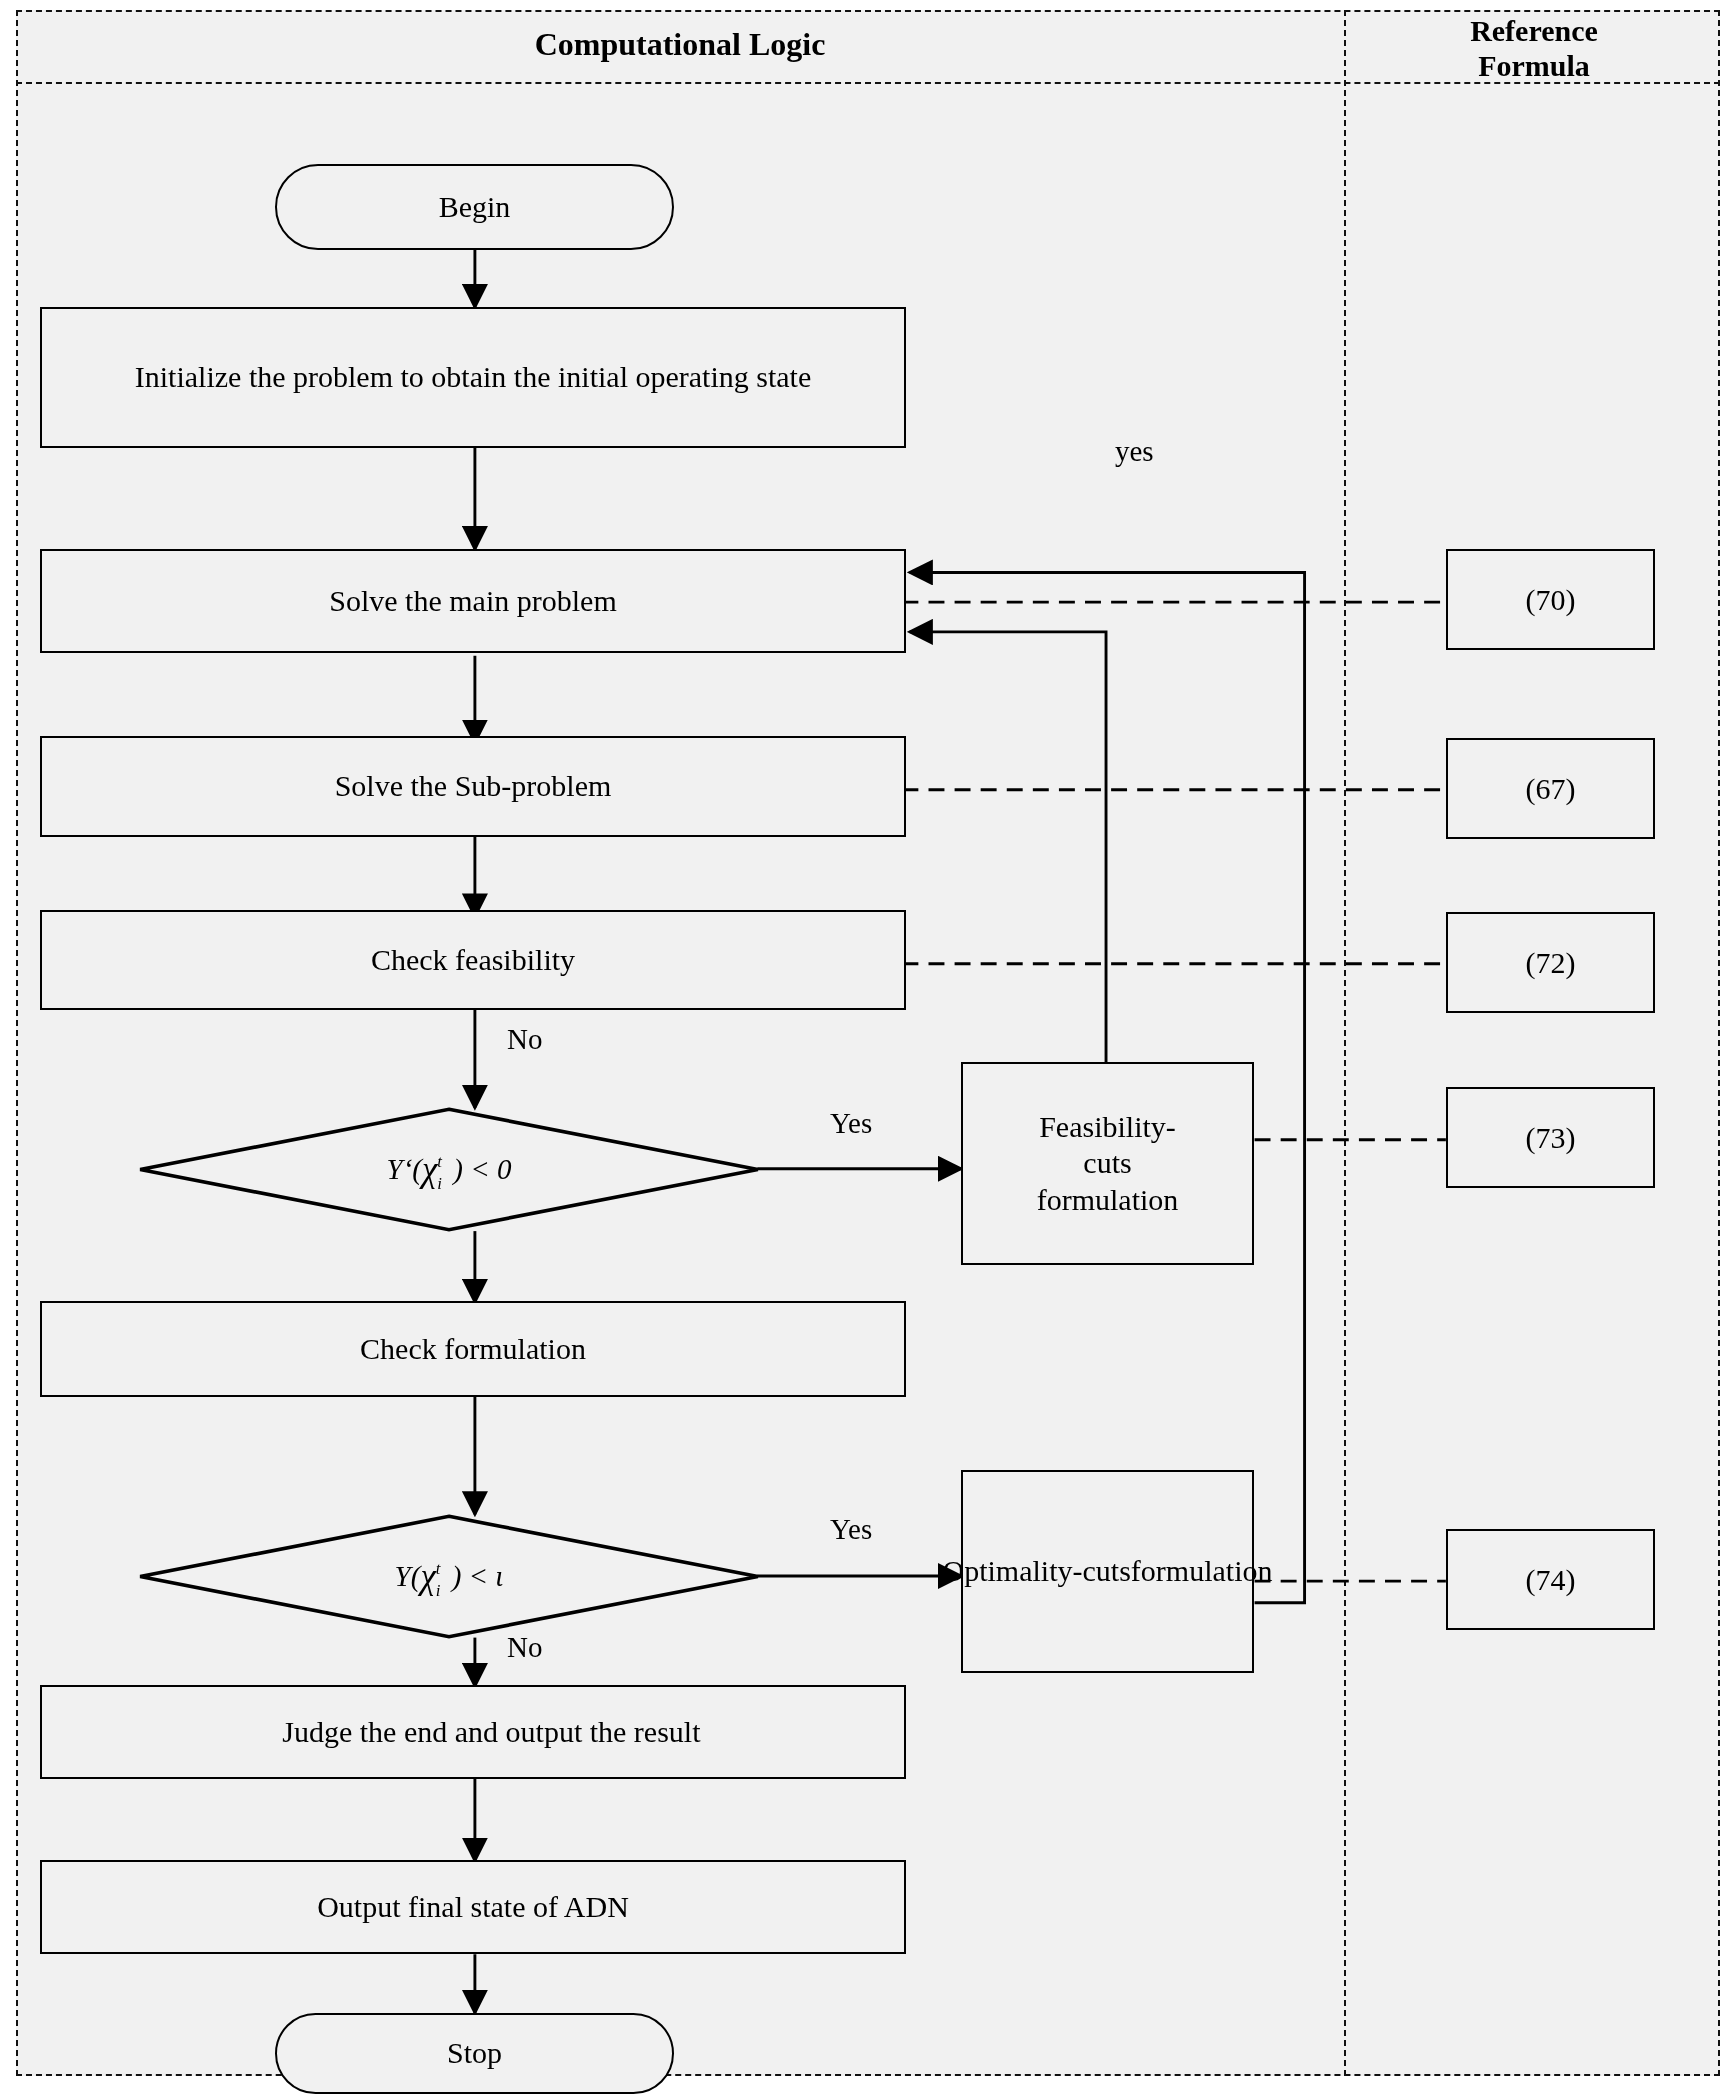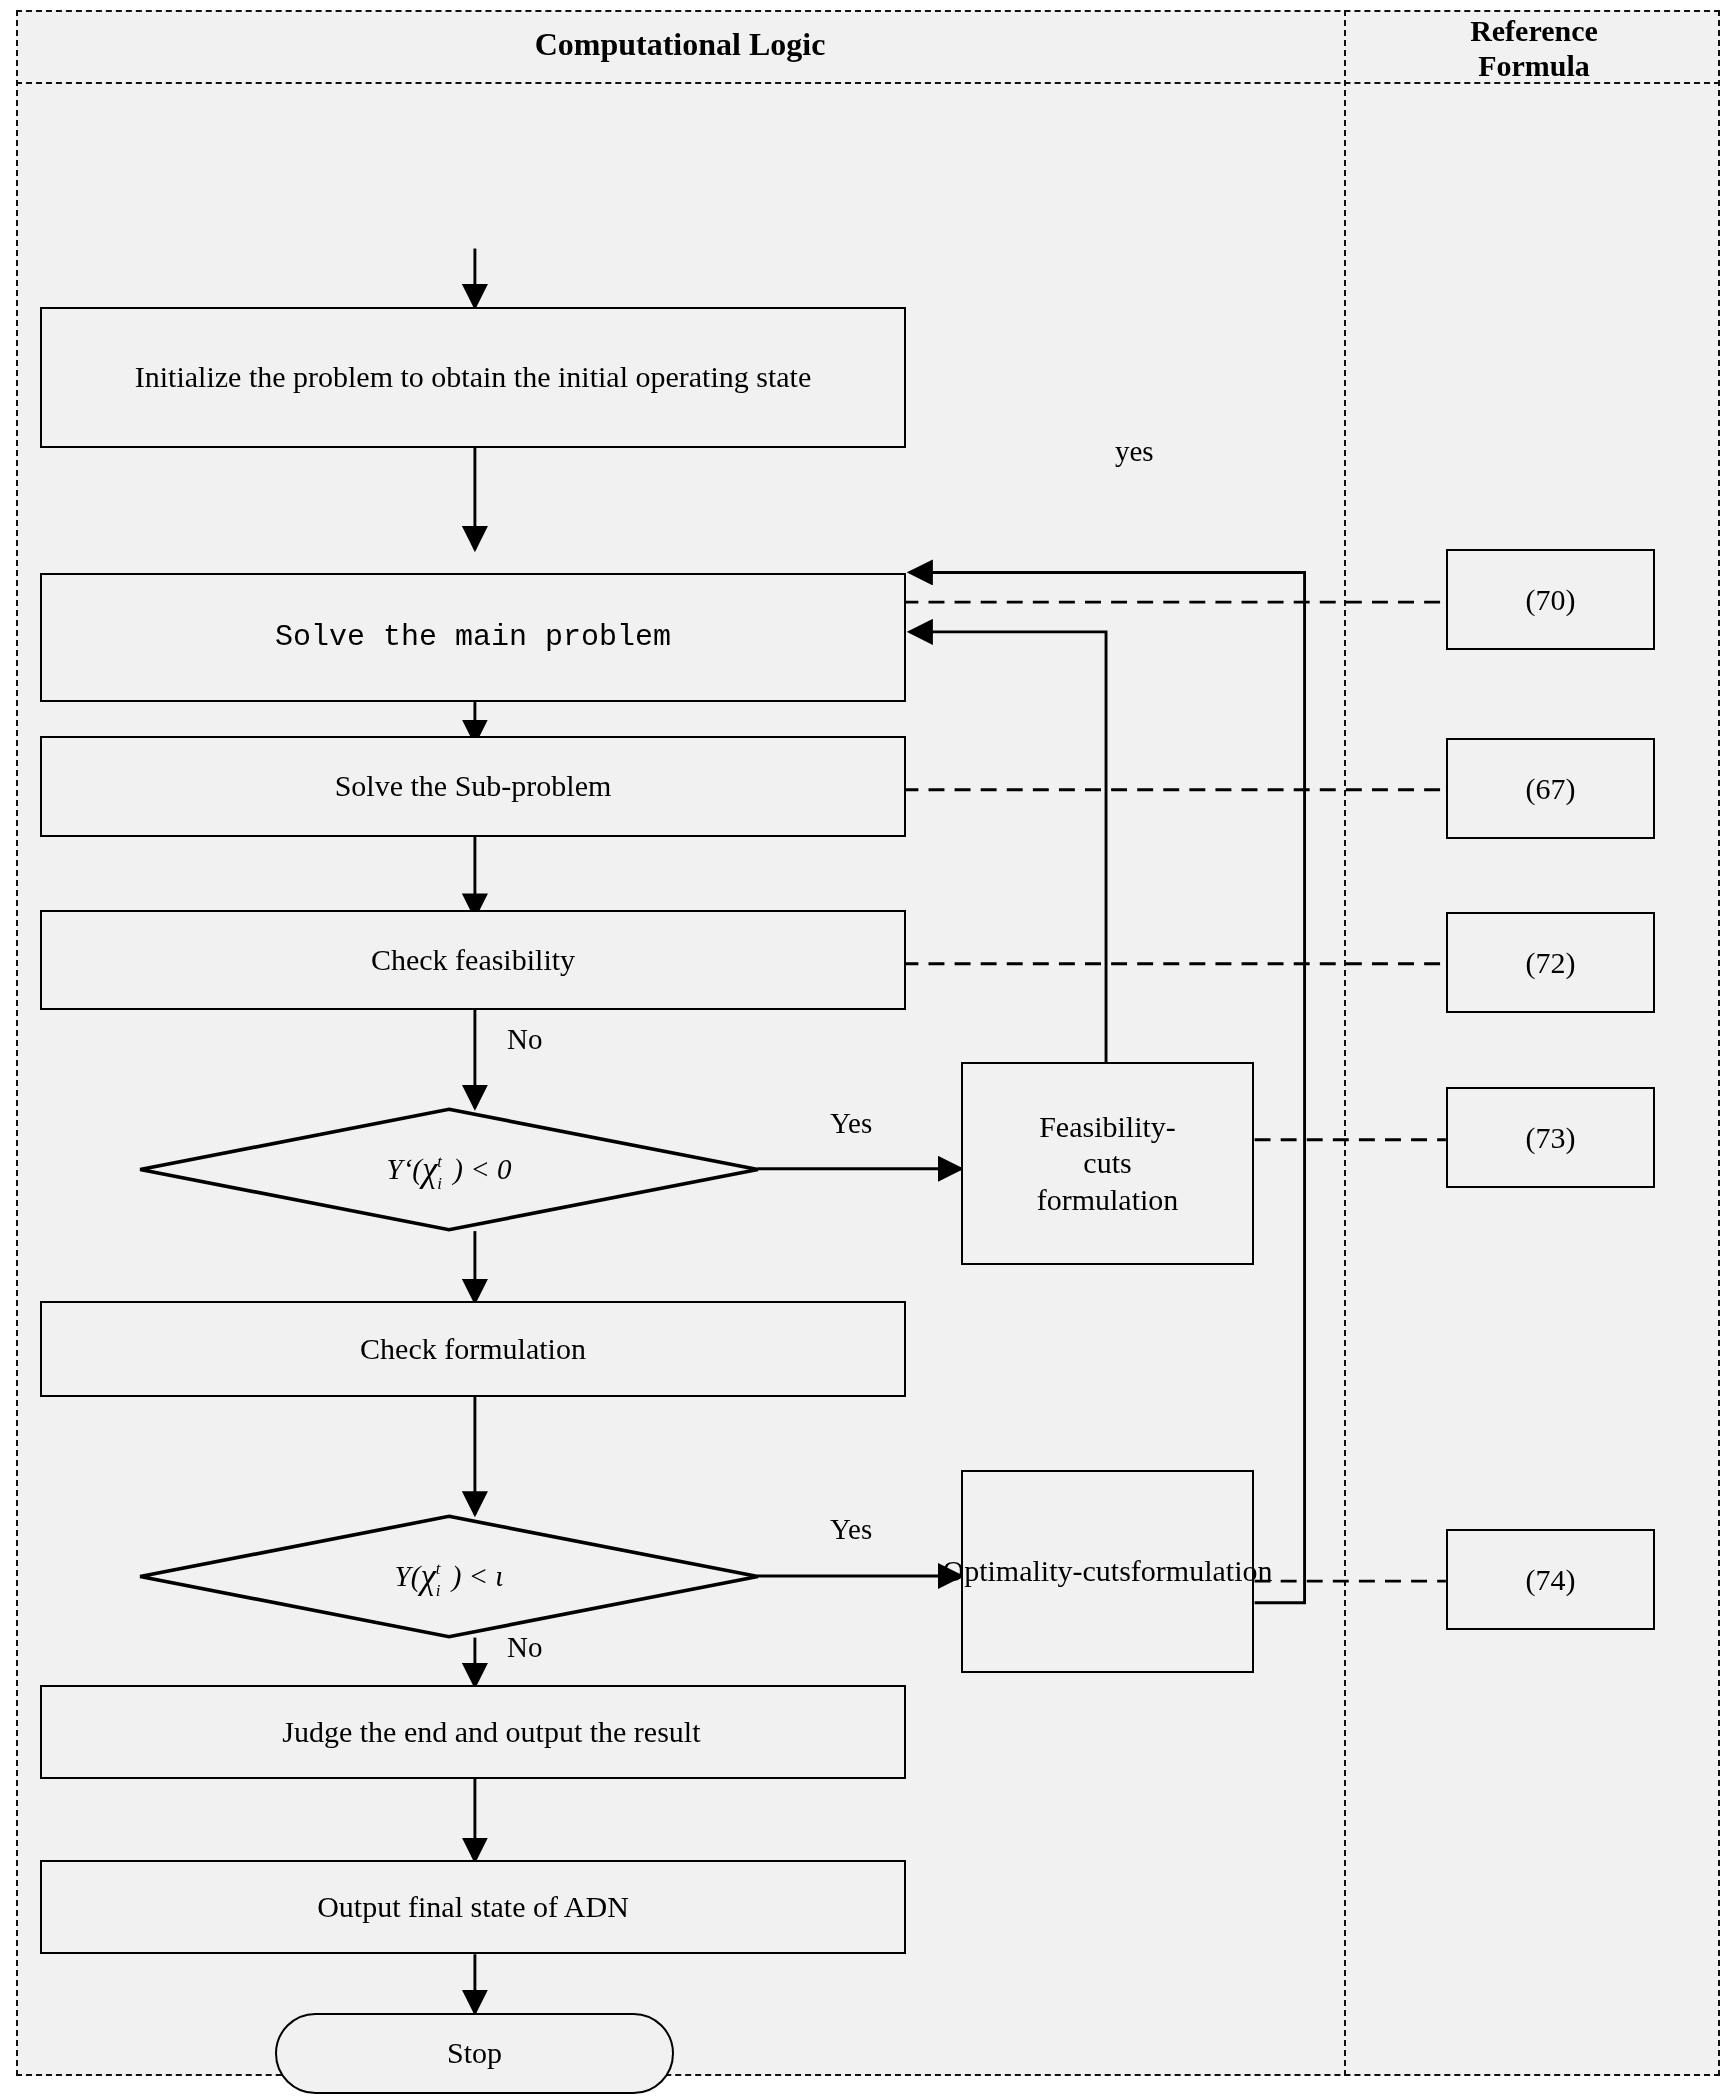--- a/index.html
+++ b/index.html
@@ -117,24 +117,25 @@
 
     <g stroke="#000" stroke-width="4" fill="none" stroke-dasharray="22 14">
       <line x1="1245" y1="831" x2="1995" y2="831"></line>
       <line x1="1245" y1="1090" x2="1995" y2="1090"></line>
       <line x1="1245" y1="1330" x2="1995" y2="1330"></line>
       <line x1="1731" y1="1573" x2="1995" y2="1573"></line>
       <line x1="1731" y1="2182" x2="1995" y2="2182"></line>
     </g>
   </svg>
 
+  <div class="node term" style="left:275px;top:164px;width:399px;height:86px;">Begin</div>
 
   <div class="node" style="left:40px;top:307px;width:866px;height:141px;">Initialize the problem to obtain the initial operating state</div>
 
-  <div class="node" style="left:40px;top:573px;width:866px;height:129px;font-family:Liberation Mono, monospace;">Solve the main problem</div>
+  <div class="node" style="left:40px;top:549px;width:866px;height:104px;">Solve the main problem</div>
 
   <div class="node" style="left:40px;top:736px;width:866px;height:101px;">Solve the Sub-problem</div>
 
   <div class="node" style="left:40px;top:910px;width:866px;height:100px;">Check feasibility</div>
 
   <div class="dia-wrap" style="left:138px;top:1107px;width:622px;height:125px;">
     <svg width="622" height="125" viewBox="0 0 858 172">
       <polygon points="429,3 855,86 429,169 3,86" fill="#f1f1f1" stroke="#000" stroke-width="5"></polygon>
     </svg>
     <div class="dia-txt">

